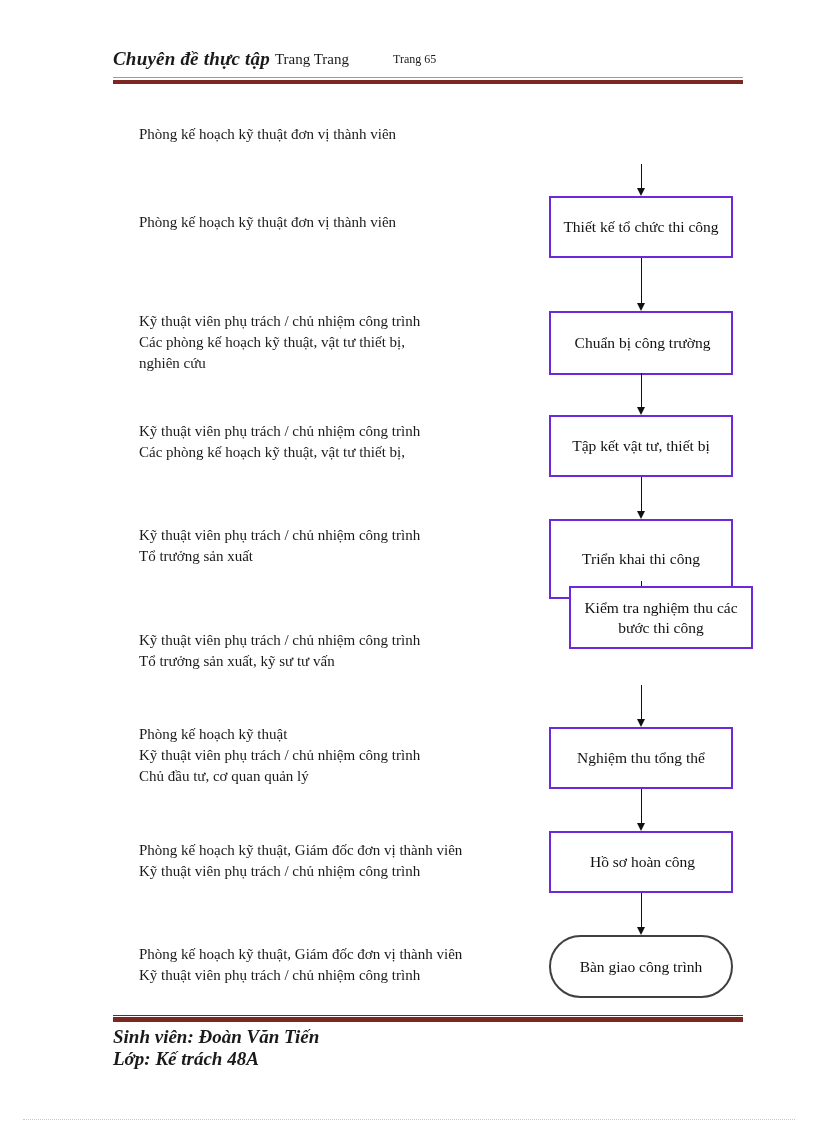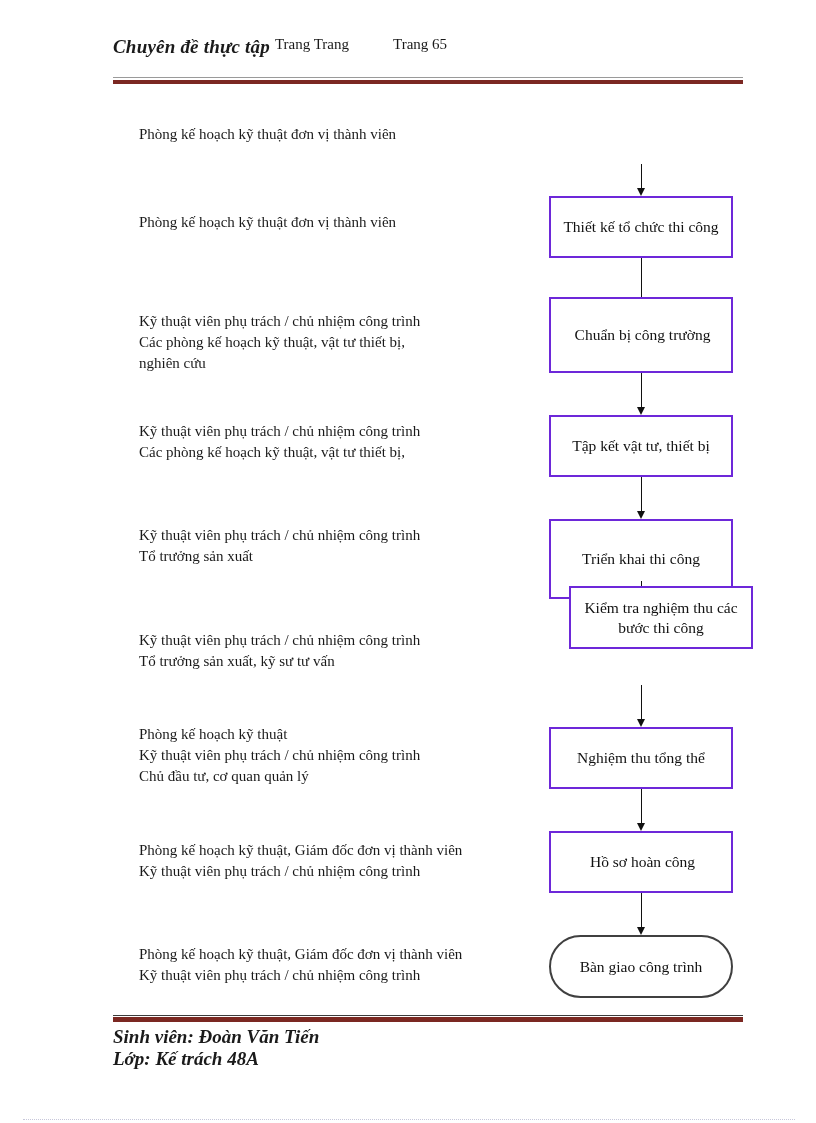--- a/index.html
+++ b/index.html
@@ -1,24 +1,24 @@
 <!DOCTYPE html>
 <html><head>
 <meta charset="utf-8">
 <style>
   html,body{margin:0;padding:0;background:#ffffff;}
   .page{
     position:relative;width:816px;height:1123px;background:#ffffff;
     font-family:"Liberation Serif","DejaVu Serif",serif;color:#1a1a1a;overflow:hidden;
   }
   
-  .header-row{position:absolute;left:113px;top:36px;display:flex;align-items:flex-start;white-space:nowrap;}
+  .header-row{position:absolute;left:113px;top:48px;display:flex;align-items:center;white-space:nowrap;}
   .header-title{font-size:19px;font-weight:bold;font-style:italic;letter-spacing:0.2px;}
   .header-author{font-size:15px;margin-left:5px;}
-  .header-page{font-size:15px;margin-left:44px;}
+  .header-page{font-size:12px;margin-left:44px;}
   .header-rule{
     position:absolute;left:113px;top:77px;width:630px;height:7px;
     background:linear-gradient(#9a9a9a 0 1px,#ffffff 1px 3px,var(--maroon) 3px 7px);
   }
   
   .flabel{
     position:absolute;left:139px;width:430px;
     font-size:15px;line-height:21px;white-space:pre-line;
   }
   .shape{
@@ -62,21 +62,21 @@
   <div class="flabel" style="top:124px;">Phòng kế hoạch kỹ thuật đơn vị thành viên</div>
   <div class="arrow" style="top:164px;height:32px;"></div>
 
   <div class="flabel" style="top:212px;">Phòng kế hoạch kỹ thuật đơn vị thành viên</div>
   <div class="shape process" style="top:196px;height:62px;">Thiết kế tổ chức thi công</div>
   <div class="arrow" style="top:258px;height:53px;"></div>
 
   <div class="flabel" style="top:311px;">Kỹ thuật viên phụ trách / chủ nhiệm công trình
 Các phòng kế hoạch kỹ thuật, vật tư thiết bị,
 nghiên cứu</div>
-  <div class="shape process" style="top:297px;height:76px;padding-left:13px;">Chuẩn bị công trường</div>
+  <div class="shape process" style="top:311px;height:64px;padding-left:13px;">Chuẩn bị công trường</div>
   <div class="arrow" style="top:373px;height:42px;"></div>
 
   <div class="flabel" style="top:421px;">Kỹ thuật viên phụ trách / chủ nhiệm công trình
 Các phòng kế hoạch kỹ thuật, vật tư thiết bị,</div>
   <div class="shape process" style="top:415px;height:62px;">Tập kết vật tư, thiết bị</div>
   <div class="arrow" style="top:477px;height:42px;"></div>
 
   <div class="flabel" style="top:525px;">Kỹ thuật viên phụ trách / chủ nhiệm công trình
 Tổ trưởng sản xuất</div>
   <div class="shape process" style="top:519px;height:80px;">Triển khai thi công</div>

